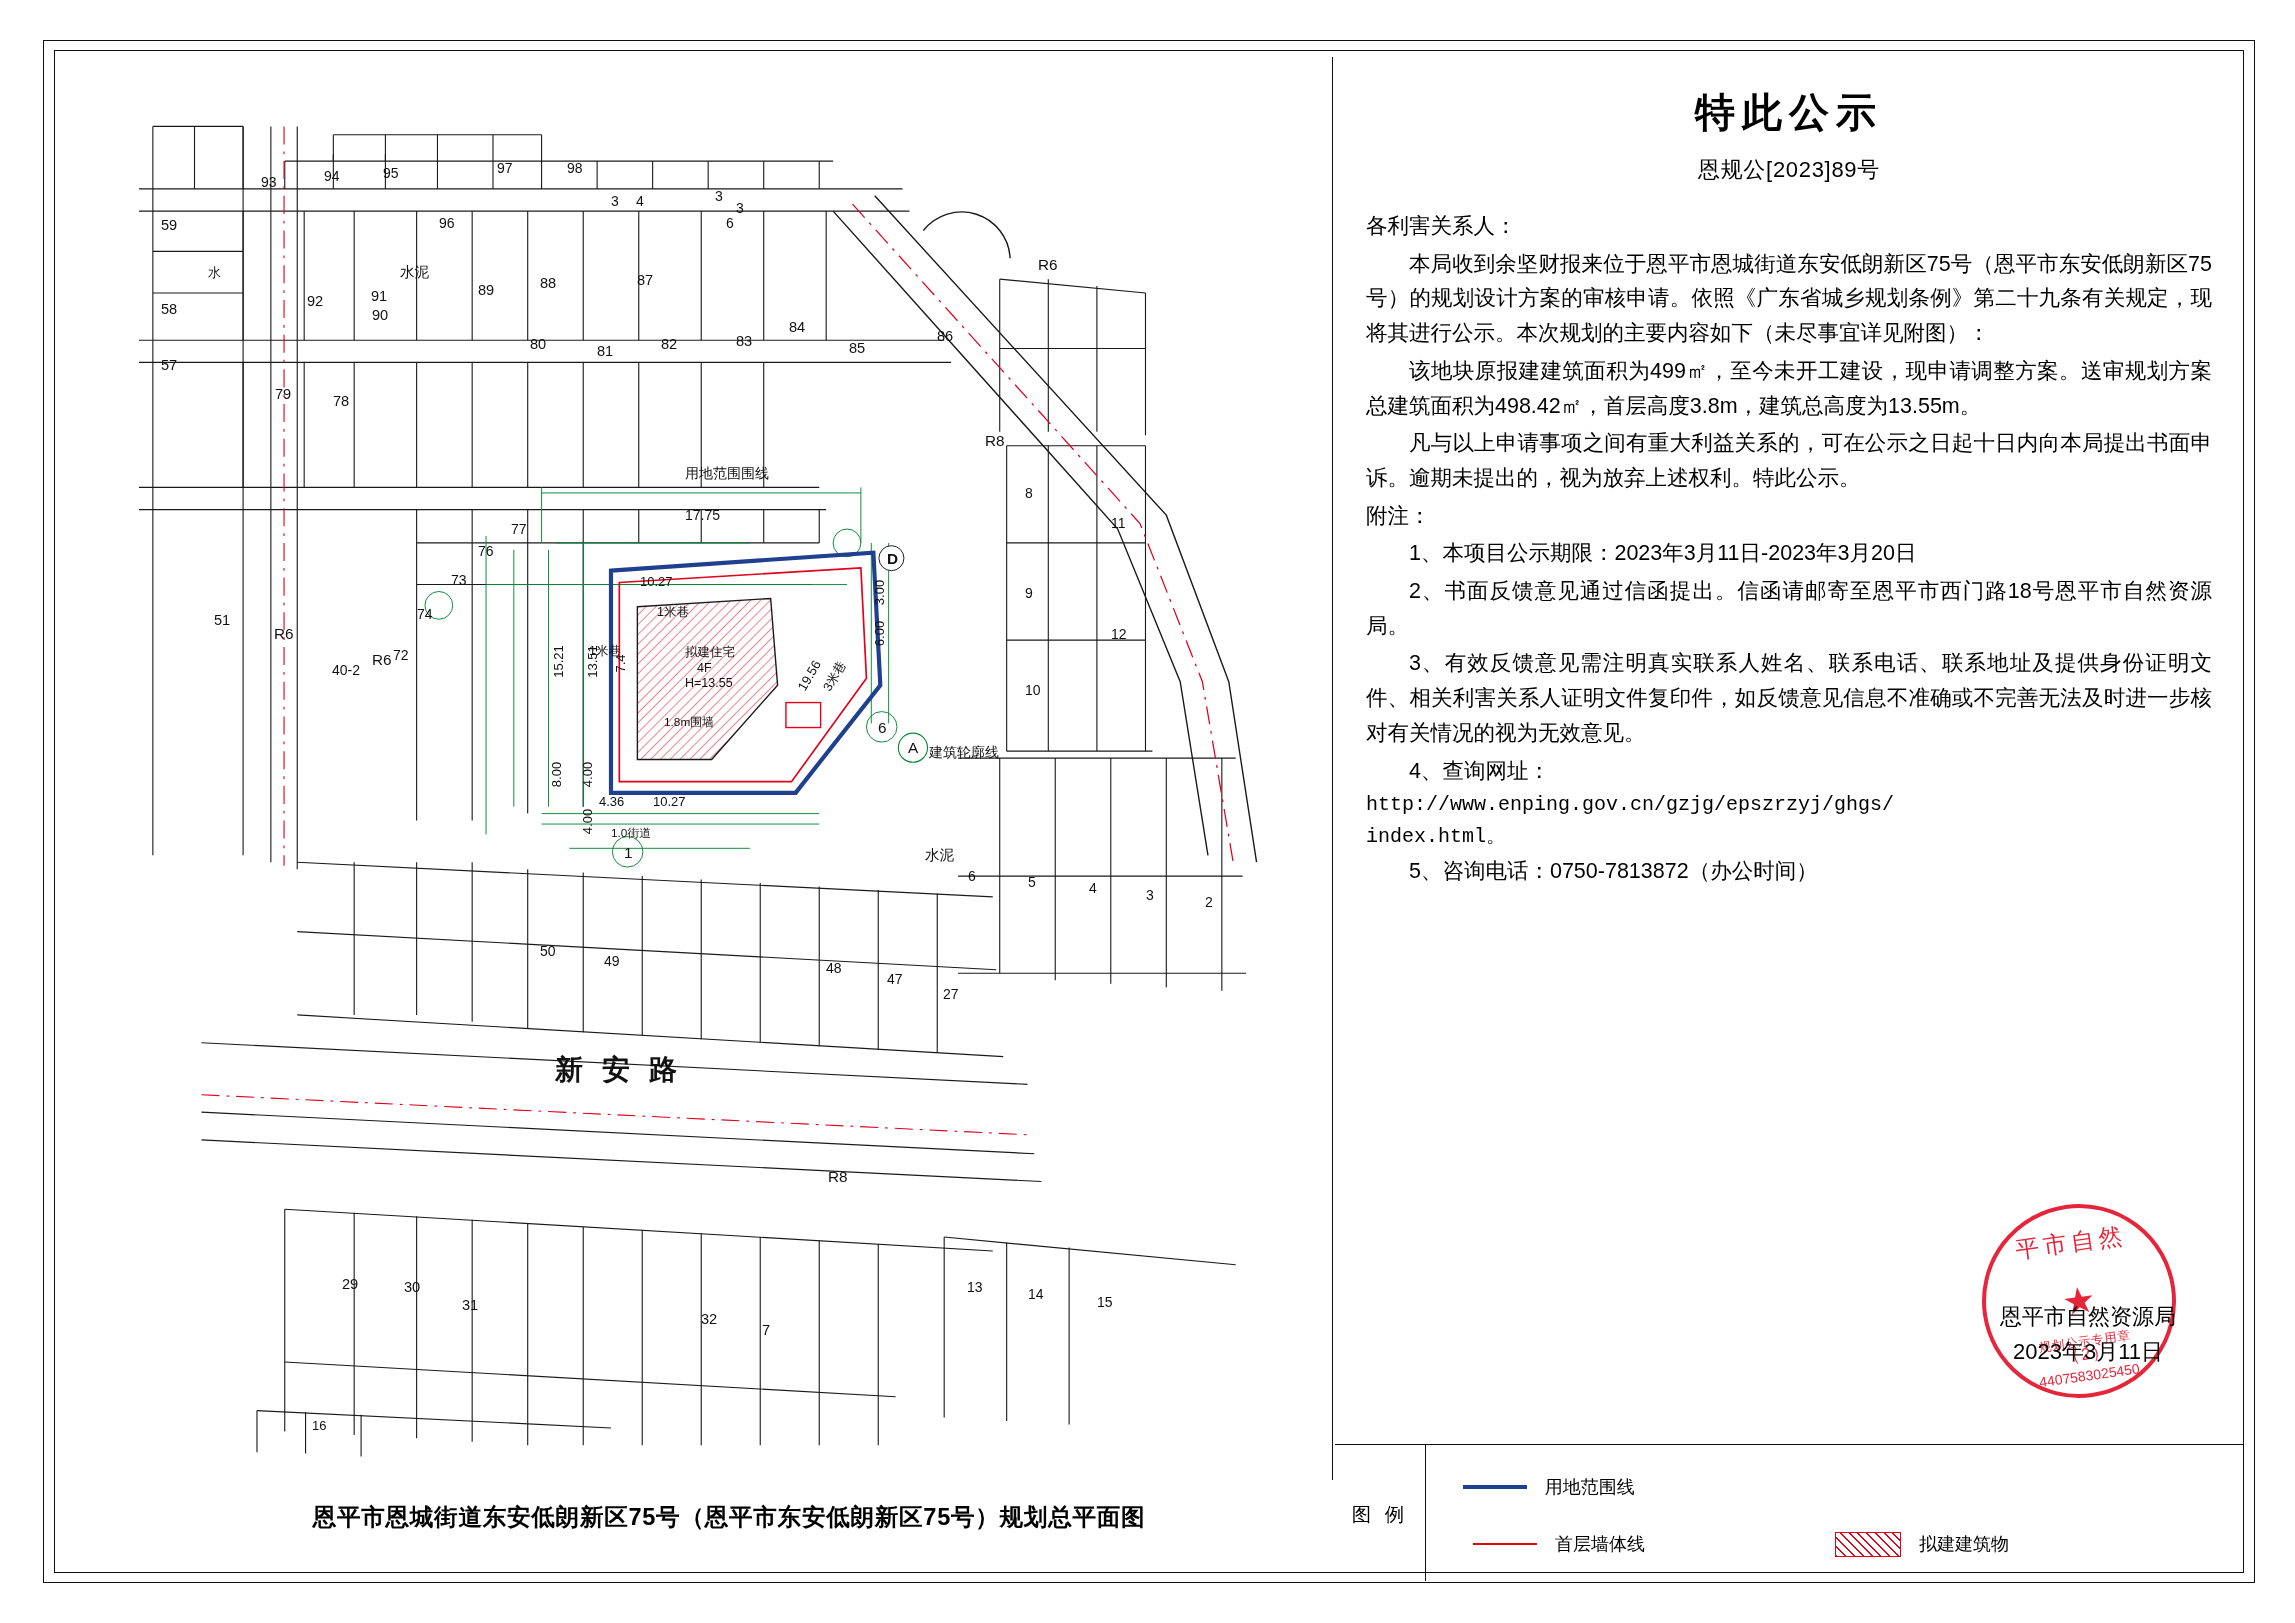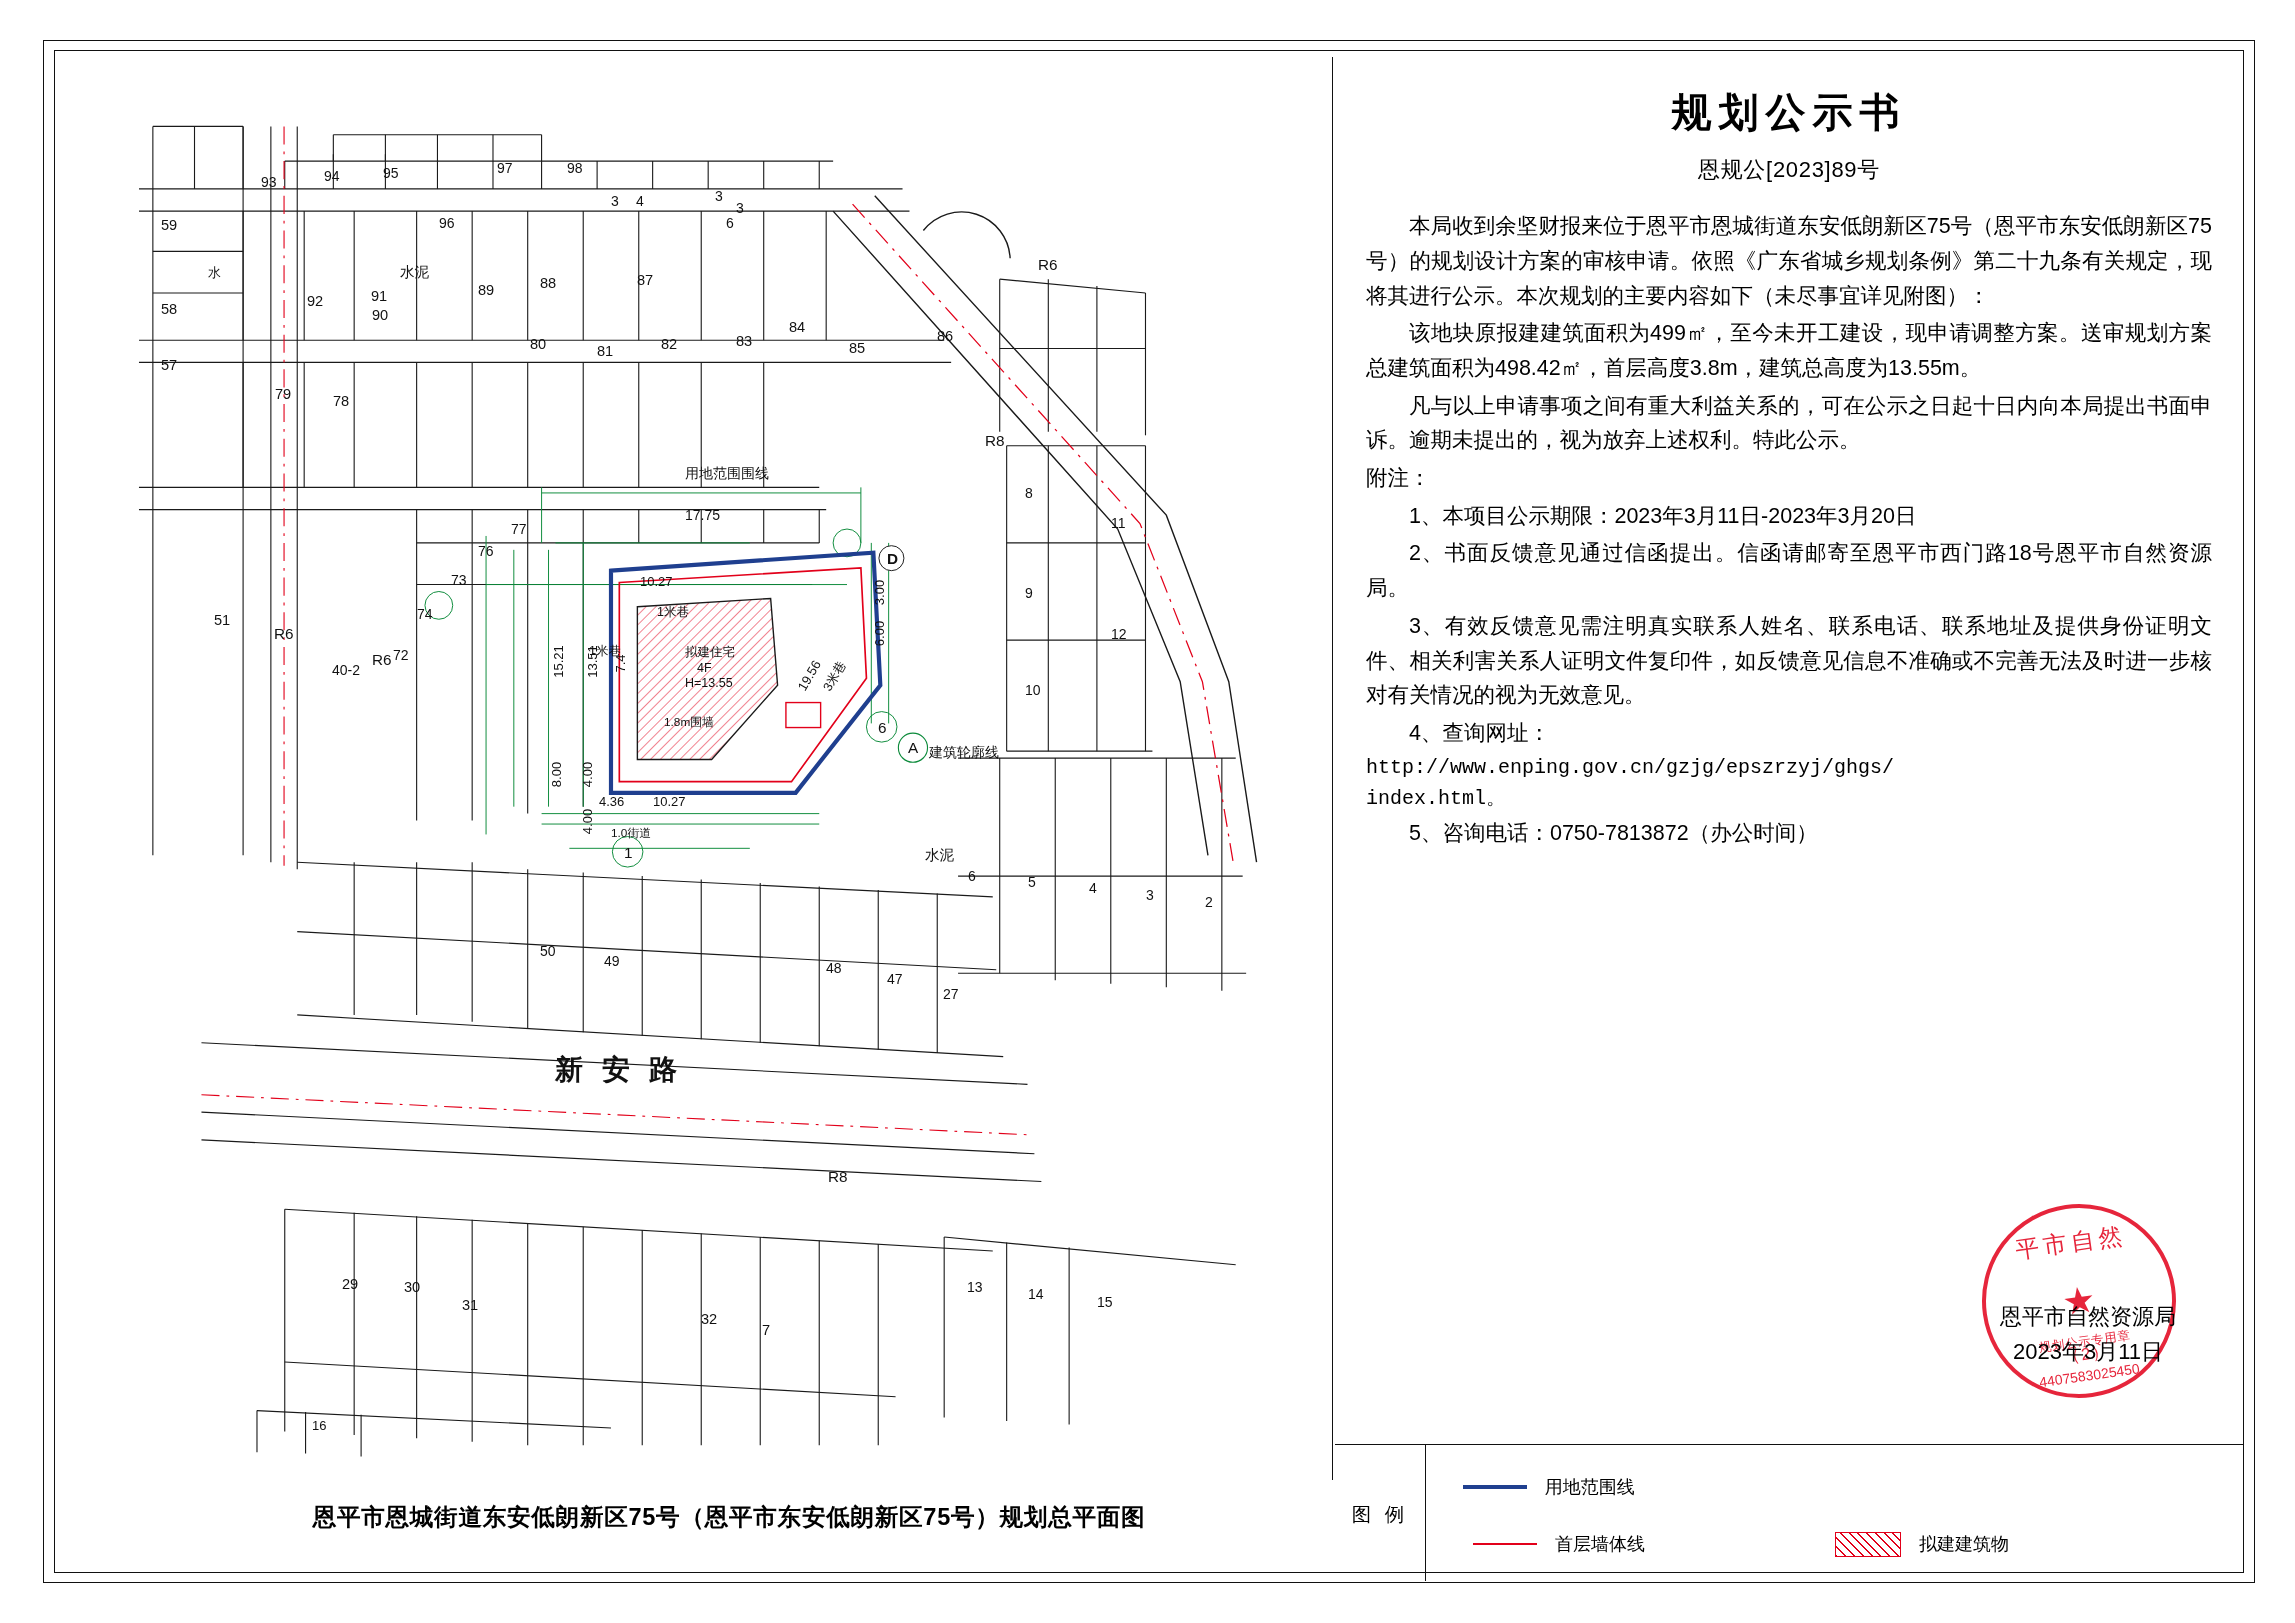--- a/index.html
+++ b/index.html
@@ -541,24 +541,25 @@
       <span style="position:absolute;left:842px;top:1222px;font-size:14px;">13</span>
       <span style="position:absolute;left:903px;top:1229px;font-size:14px;">14</span>
       <span style="position:absolute;left:972px;top:1237px;font-size:14px;">15</span>
       <span style="position:absolute;left:187px;top:1361px;font-size:13px;">16</span>
     </div>
   </div>
 
   <div class="map-title">恩平市恩城街道东安低朗新区75号（恩平市东安低朗新区75号）规划总平面图</div>
 
   <div class="right-panel">
-    <div class="doc-title">规划公示书</div>
+    <div class="doc-title">特此公示</div>
     <div class="doc-subtitle">恩规公[2023]89号</div>
 
     <div class="body-text">
+      <p>各利害关系人：</p>
       <p class="indent2">本局收到余坚财报来位于恩平市恩城街道东安低朗新区75号（恩平市东安低朗新区75号）的规划设计方案的审核申请。依照《广东省城乡规划条例》第二十九条有关规定，现将其进行公示。本次规划的主要内容如下（未尽事宜详见附图）：</p>
       <p class="indent2">该地块原报建建筑面积为499㎡，至今未开工建设，现申请调整方案。送审规划方案总建筑面积为498.42㎡，首层高度3.8m，建筑总高度为13.55m。</p>
       <p class="indent2">凡与以上申请事项之间有重大利益关系的，可在公示之日起十日内向本局提出书面申诉。逾期未提出的，视为放弃上述权利。特此公示。</p>
       <p>附注：</p>
       <p class="indent2">1、本项目公示期限：2023年3月11日-2023年3月20日</p>
       <p class="indent2">2、书面反馈意见通过信函提出。信函请邮寄至恩平市西门路18号恩平市自然资源局。</p>
       <p class="indent2">3、有效反馈意见需注明真实联系人姓名、联系电话、联系地址及提供身份证明文件、相关利害关系人证明文件复印件，如反馈意见信息不准确或不完善无法及时进一步核对有关情况的视为无效意见。</p>
       <p class="indent2">4、查询网址：</p>
       <p class="url-line">http://www.enping.gov.cn/gzjg/epszrzyj/ghgs/</p>
       <p class="url-line">index.html。</p>

